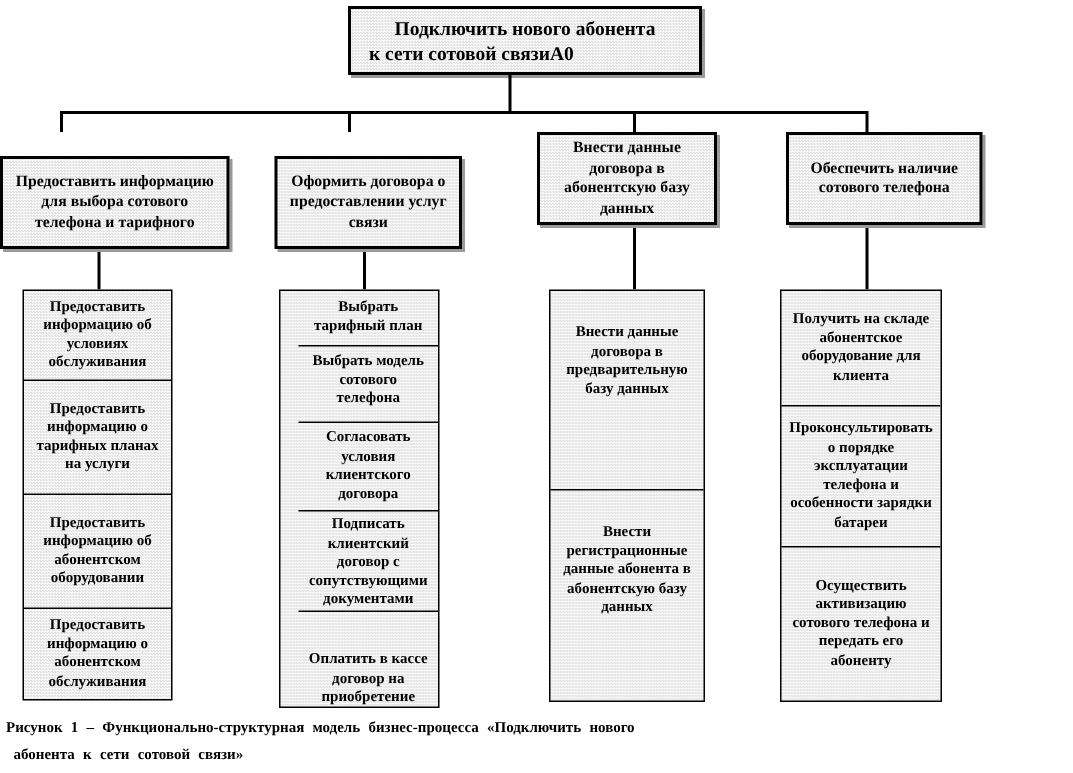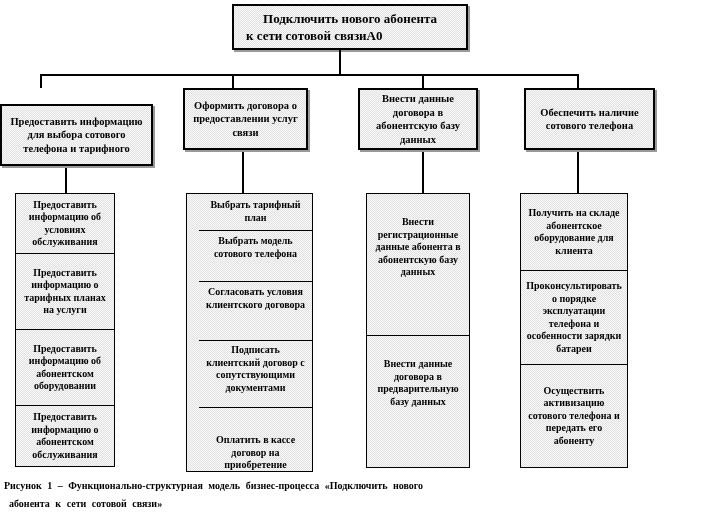--- a/index.html
+++ b/index.html
@@ -101,36 +101,36 @@
   <div id="branches">
       <div class="box head shadowed" style="left: 0; top: 88px; width: 153px; height: 62px; margin-top: 16px;">
         <span>Предоставить информацию для выбора сотового телефона и тарифного</span>
       </div>
       <div class="stack" style="left: 15px; top: 193px; width: 100px;">
         <div class="cell" style="height: 59px;">Предоставить информацию об условиях обслуживания</div>
         <div class="cell" style="height: 76px;">Предоставить информацию о тарифных планах на услуги</div>
         <div class="cell" style="height: 76px;">Предоставить информацию об абонентском оборудовании</div>
         <div class="cell" style="height: 61px;">Предоставить информацию о абонентском обслуживания</div>
       </div>
-      <div class="box head shadowed" style="left: 183px; top: 88px; width: 125px; height: 62px;">
+      <div class="box head shadowed" style="left: 183px; top: 104px; width: 125px; height: 62px;">
         <span>Оформить договора о предоставлении услуг связи</span>
       </div>
-      <div class="stack" style="left: 186px; top: 193px; width: 127px; padding-left: 12px;">
+      <div class="stack" style="left: 186px; top: 193px; width: 107px; padding-left: 12px;">
         <div class="cell top" style="height: 36px; padding-top: 5px;">Выбрать тарифный план</div>
         <div class="cell top" style="height: 51px; padding-top: 4px; text-align: center;">Выбрать модель сотового телефона</div>
         <div class="cell top" style="height: 59px; padding-top: 4px;">Согласовать условия клиентского договора</div>
         <div class="cell top" style="height: 67px; padding-top: 3px;">Подписать клиентский договор с сопутствующими документами</div>
         <div class="cell top" style="height: 64px; padding-top: 26px;">Оплатить в кассе договор на приобретение</div>
       </div>
       <div class="box head shadowed" style="left: 358px; top: 88px; width: 120px; height: 62px;">
         <span>Внести данные договора в абонентскую базу данных</span>
       </div>
       <div class="stack" style="left: 366px; top: 193px; width: 104px;">
+        <div class="cell top" style="height: 132px; padding-top: 22px;">Внести данные договора в предварительную базу данных</div>
         <div class="cell top" style="height: 141px; padding-top: 22px;">Внести регистрационные данные абонента в абонентскую базу данных</div>
-        <div class="cell top" style="height: 132px; padding-top: 22px;">Внести данные договора в предварительную базу данных</div>
       </div>
       <div class="box head shadowed" style="left: 524px; top: 88px; width: 131px; height: 62px;">
         <span>Обеспечить наличие сотового телефона</span>
       </div>
       <div class="stack" style="left: 520px; top: 193px; width: 108px;">
         <div class="cell" style="height: 76px;">Получить на складе абонентское оборудование для клиента</div>
         <div class="cell" style="height: 94px;">Проконсультировать о порядке эксплуатации телефона и особенности зарядки батареи</div>
         <div class="cell" style="height: 103px;">Осуществить активизацию сотового телефона и передать его абоненту</div>
       </div>
     </div>

